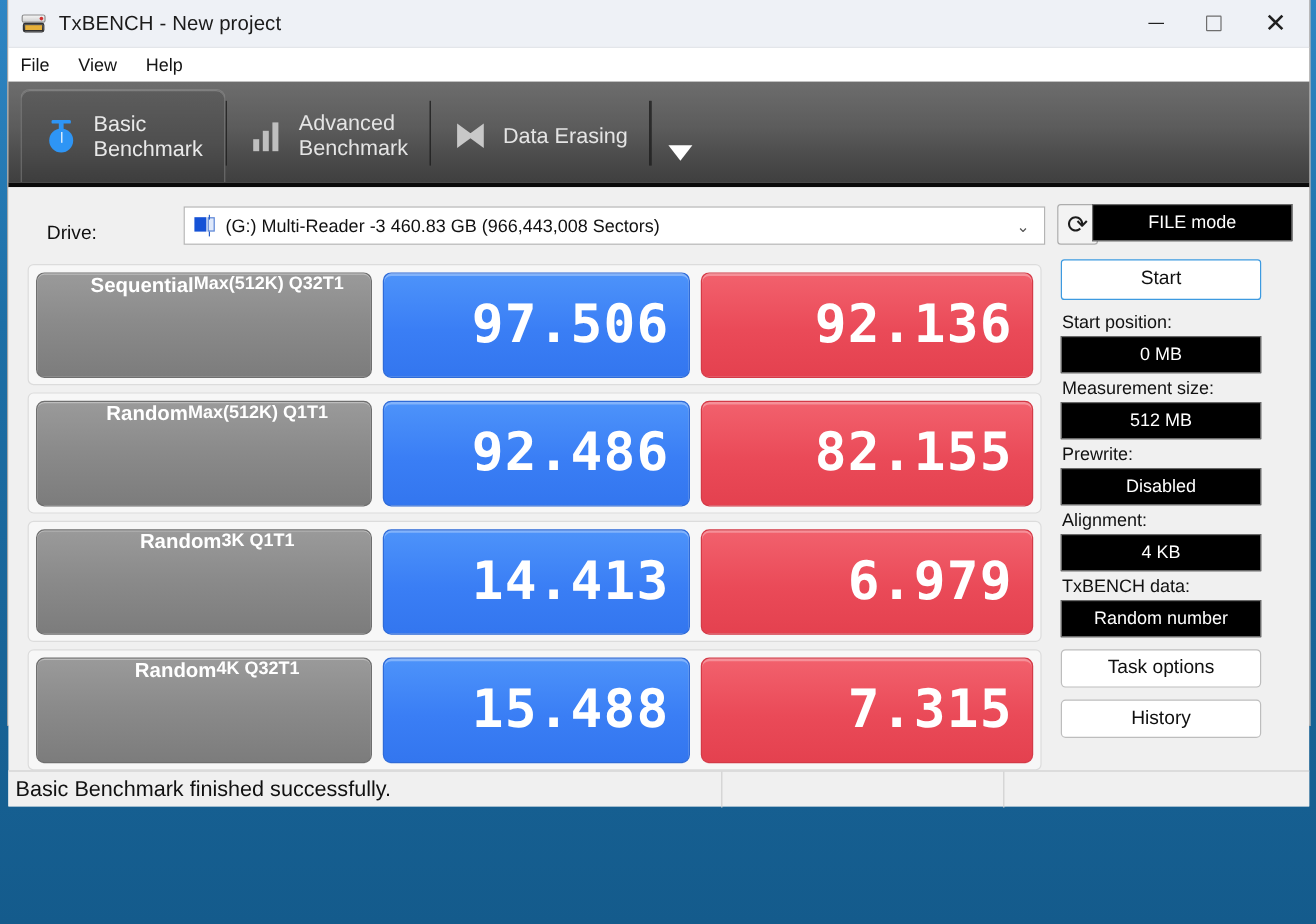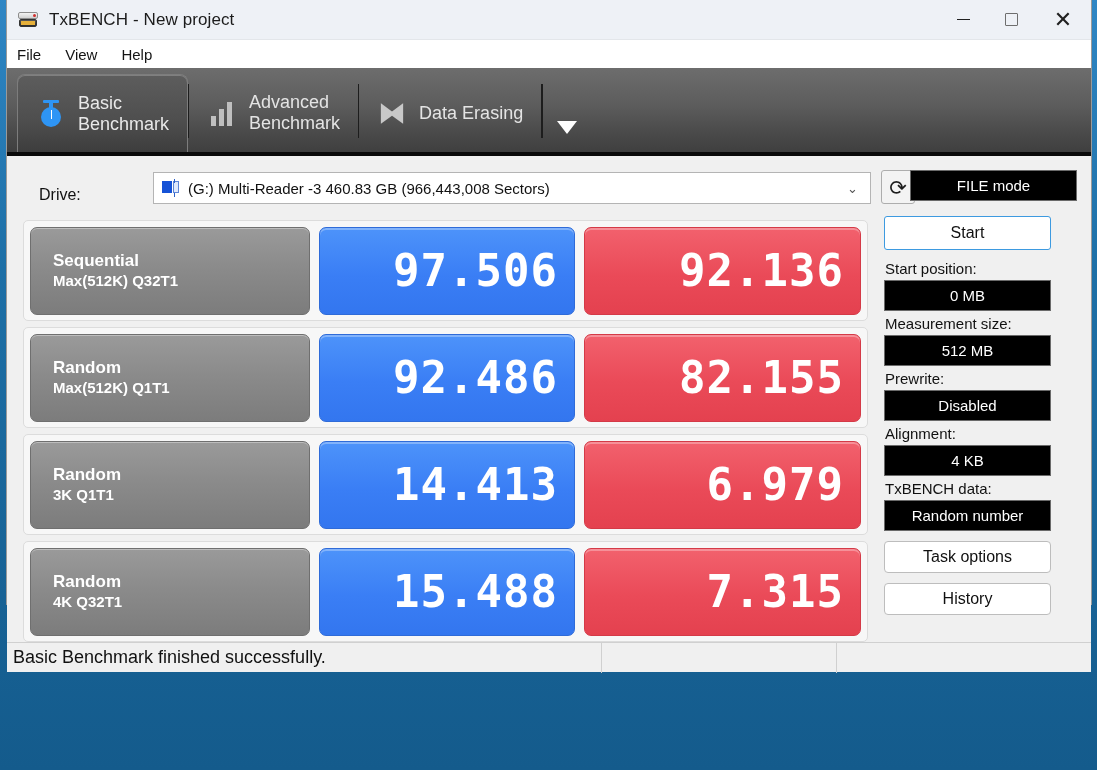--- a/index.html
+++ b/index.html
@@ -200,21 +200,21 @@
     margin-top: 6px; height: 101px;
     background:#f7f7f7; border:1px solid #dcdcdc; border-radius:5px;
     display:flex; align-items:center; padding: 6px;
     gap: 9px;
   }
   .cell-task {
     flex: 0 0 280px; height: 88px;
     background: linear-gradient(180deg,#9a9a9a 0%, #8b8b8b 45%, #7c7c7c 100%);
     border:1px solid #6f6f6f; border-radius:7px;
     color:#ffffff;
-    display:flex; flex-direction:column; justify-content:center;
+    display:flex; flex-direction:row; justify-content:center;
     padding-left: 22px;
     box-shadow: inset 0 1px 0 rgba(255,255,255,.35);
   }
   .cell-task .t1 { font-size:17px; font-weight:700; line-height:1.22; }
   .cell-task .t2 { font-size:15px; font-weight:700; line-height:1.22; }
   .cell-val {
     height: 88px; border-radius:7px;
     display:flex; align-items:center; justify-content:flex-end;
     padding-right: 16px;
     color:#ffffff;

